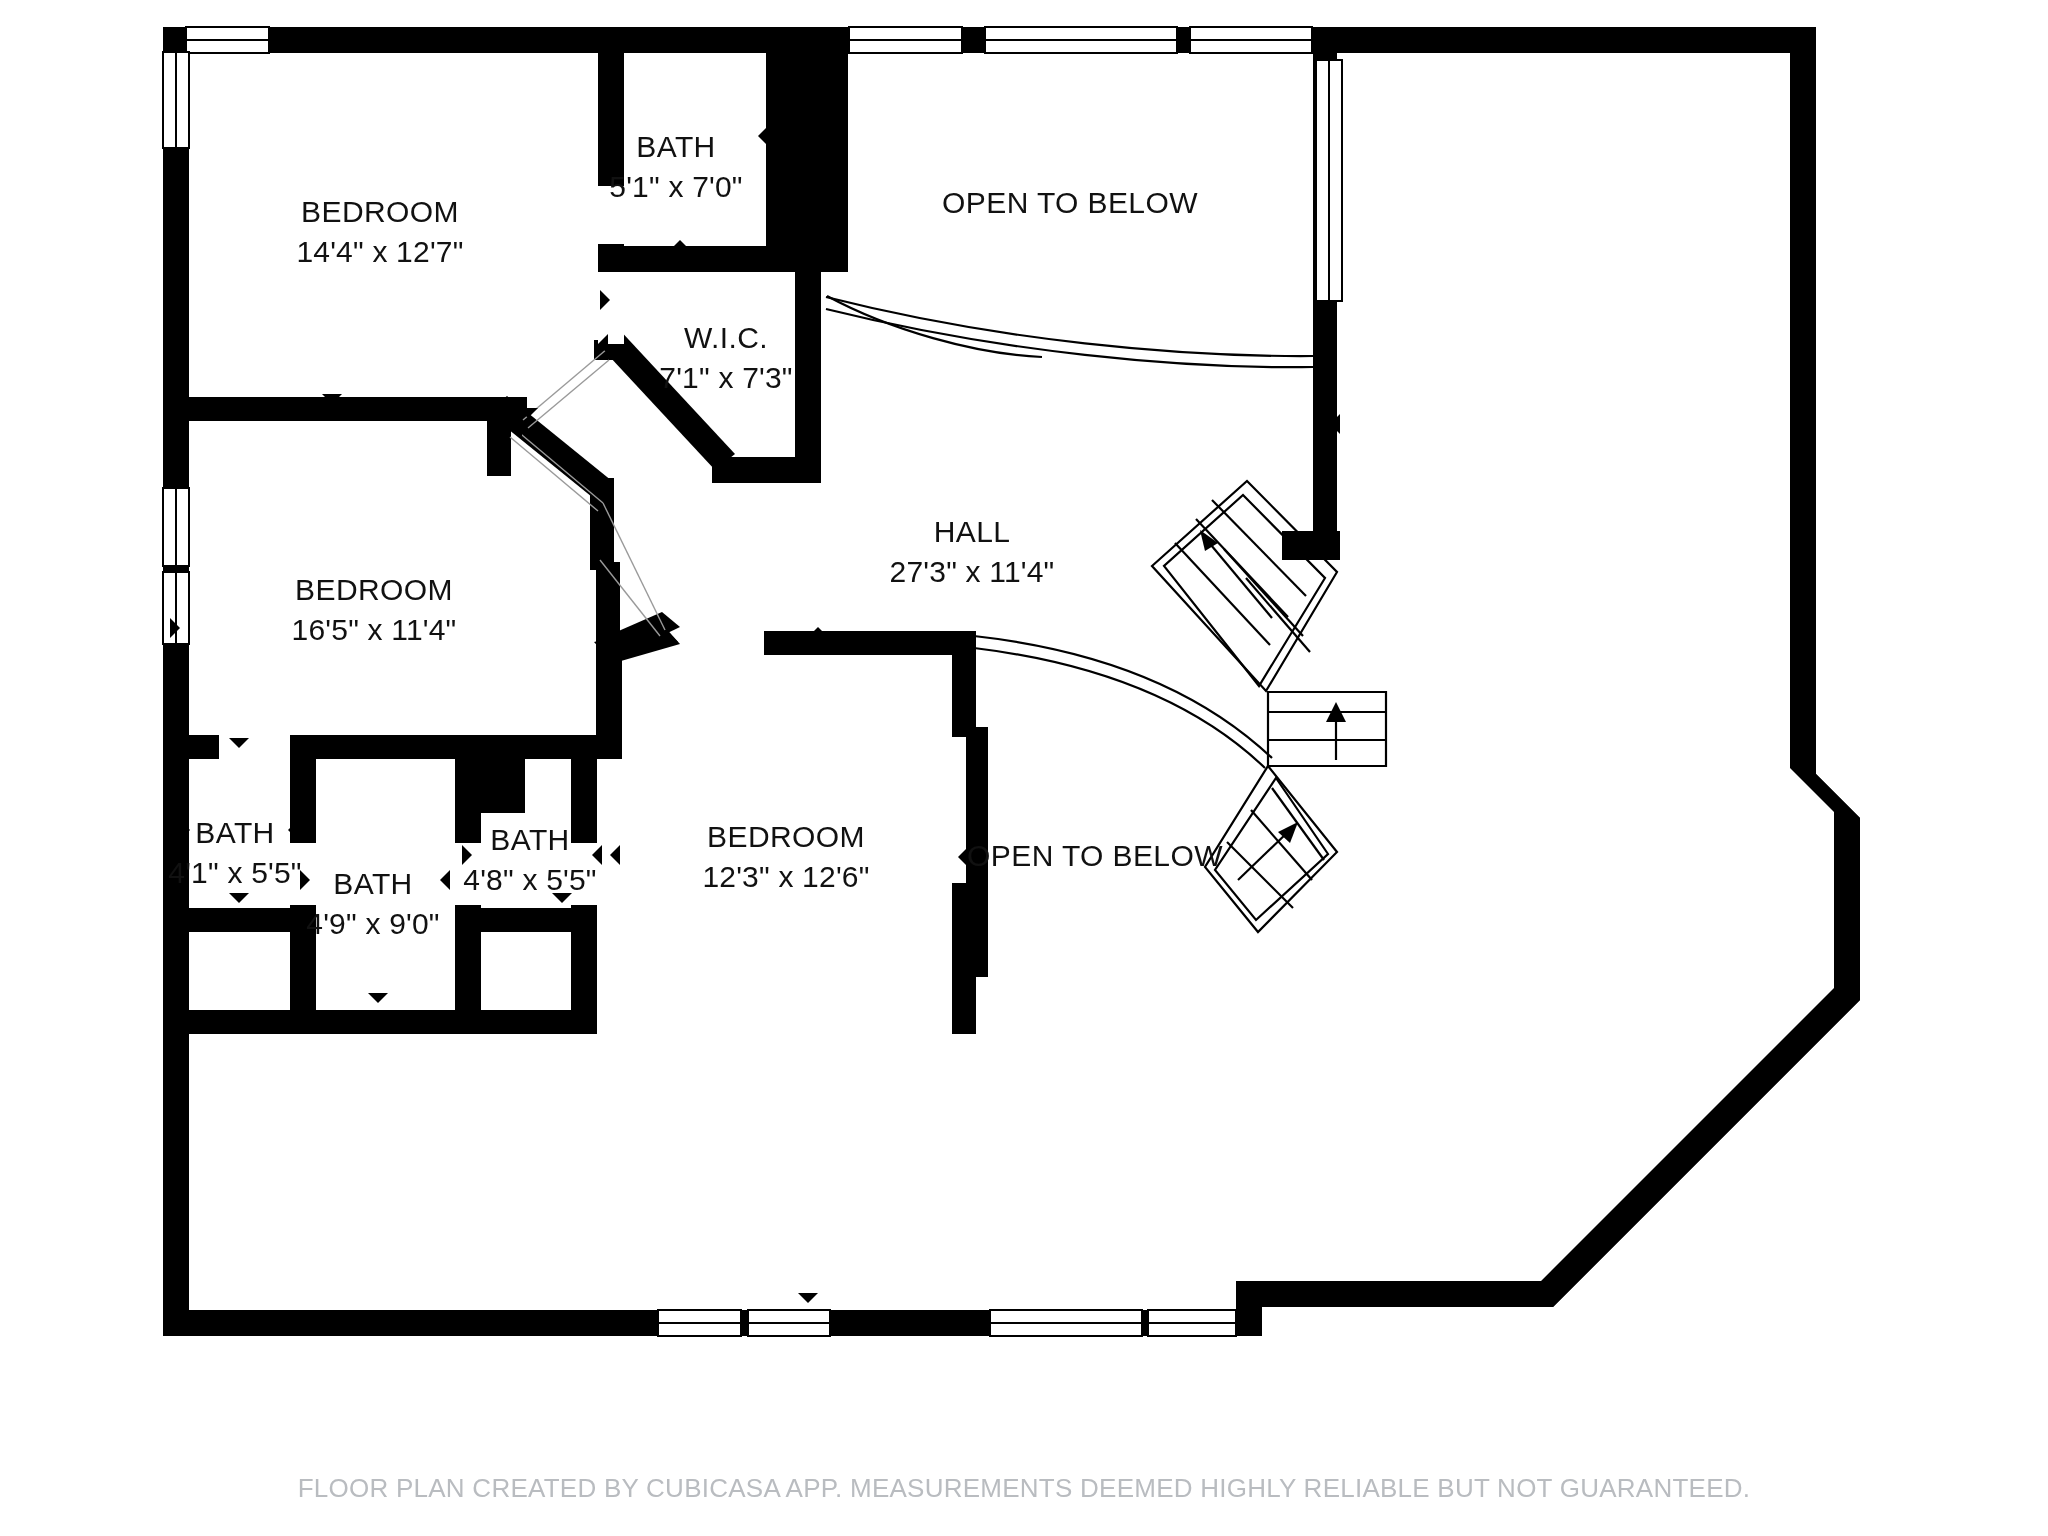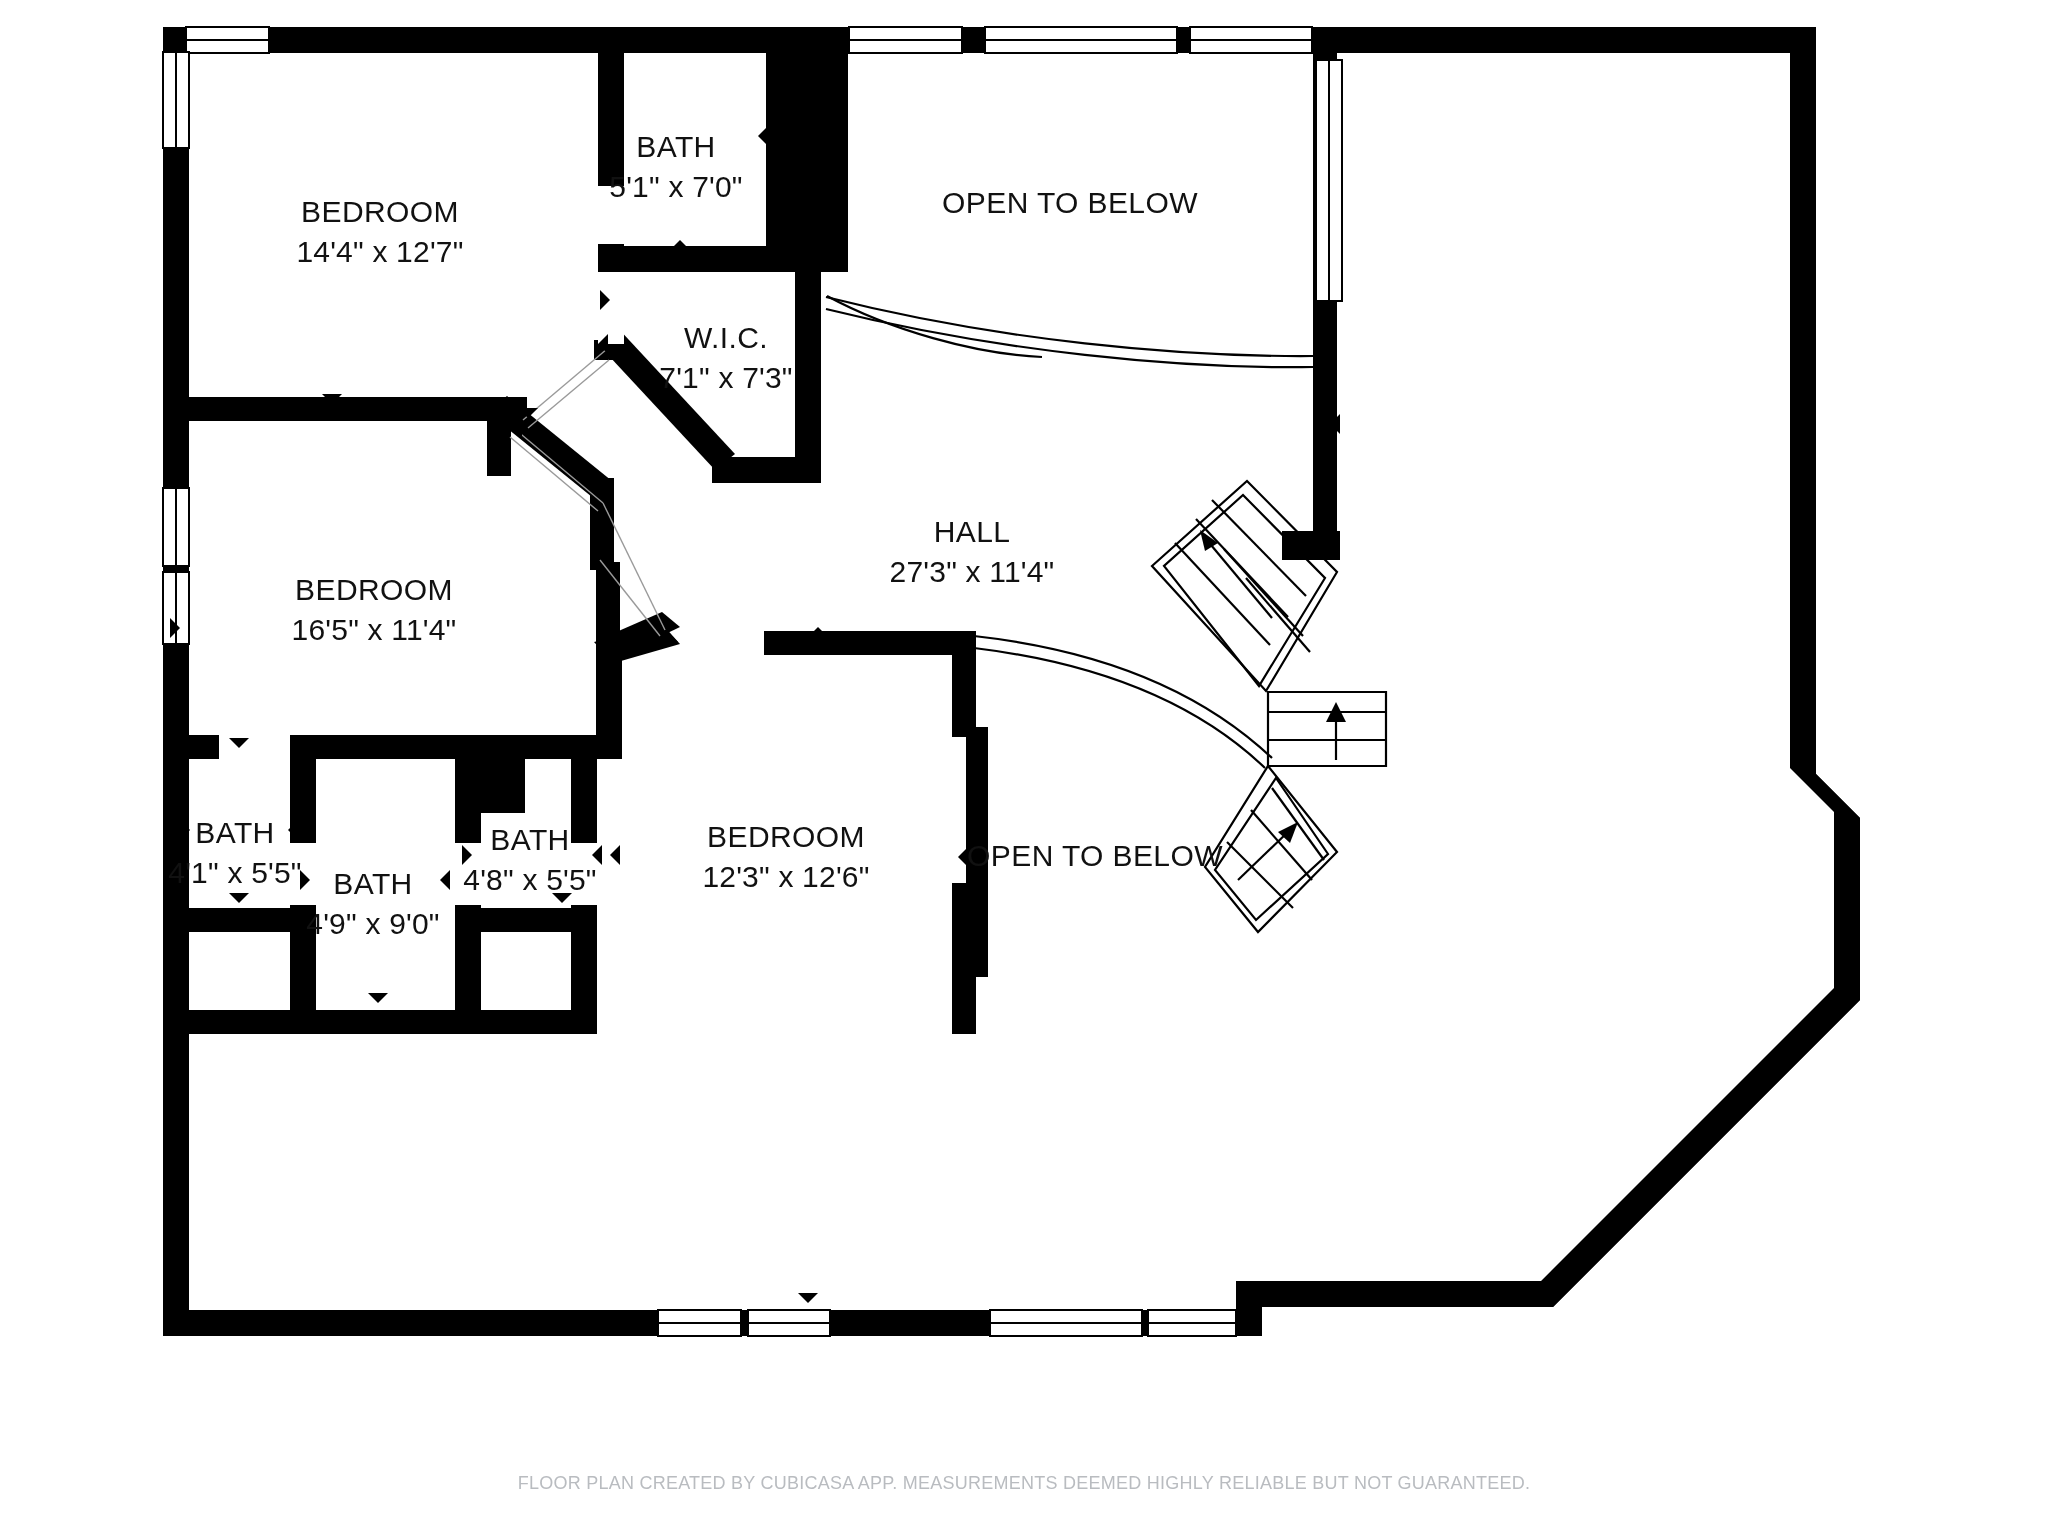--- a/index.html
+++ b/index.html
@@ -44,21 +44,21 @@
     text-anchor: middle;
     letter-spacing: 0.2px;
   }
   .footer-note {
     position: absolute;
     left: 0;
     top: 1473px;
     width: 2048px;
     text-align: center;
     font-family: "Liberation Sans", sans-serif;
-    font-size: 18px;
+    font-size: 26px;
     letter-spacing: 0.25px;
     color: #b9bcc0;
     white-space: nowrap;
   }
 </style>
 </head>
 <body>
 
 <div id="floorplan-root">
 

